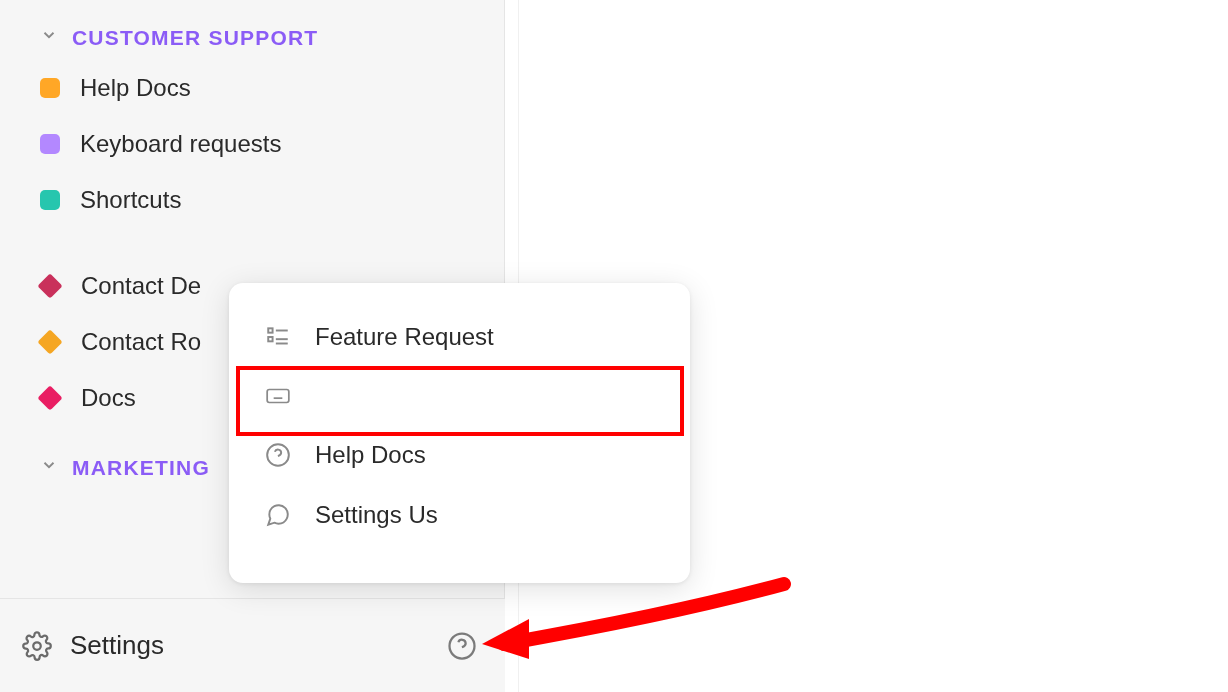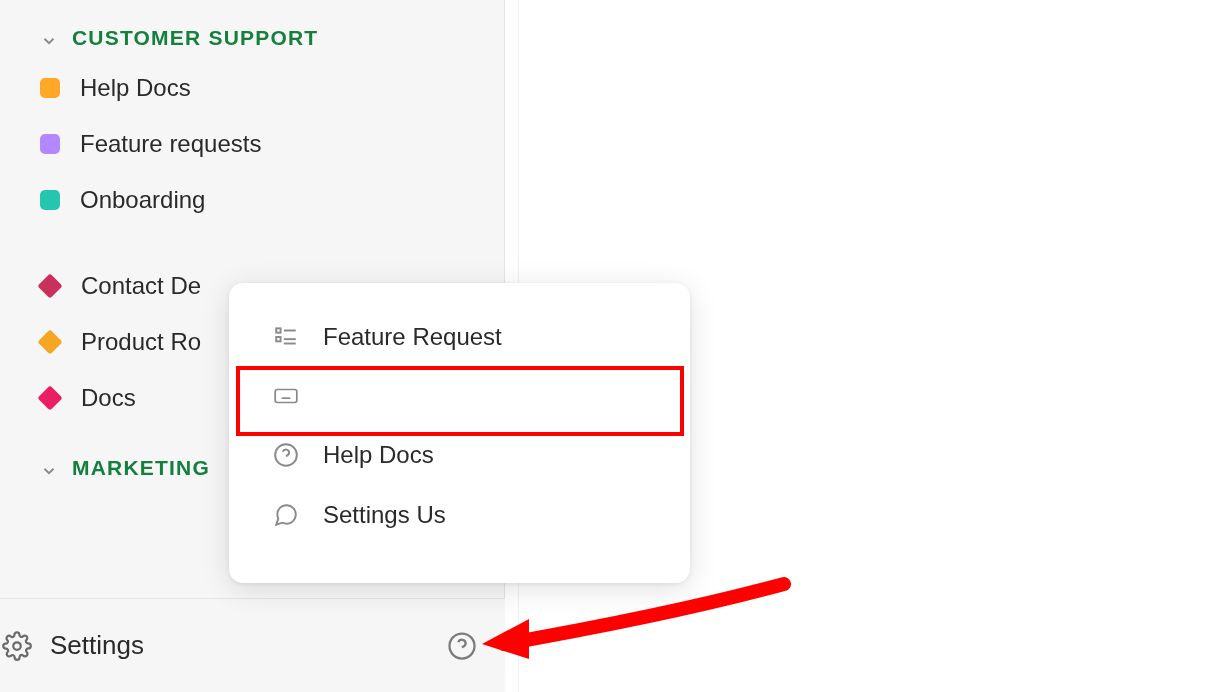--- a/index.html
+++ b/index.html
@@ -33,23 +33,23 @@
       content: "";
       position: absolute;
       left: 8px;
       top: 0;
       height: 100%;
       width: 1px;
       background: #f0f0f0;
     }
     .section-header {
       display: flex;
-      align-items: flex-end;
+      align-items: flex-start;
       padding: 0 0 10px 40px;
-      color: #15803d;
+      color: #8b5cf6;
       font-size: 21px;
       font-weight: 700;
       letter-spacing: 1.2px;
       cursor: pointer;
     }
     .chev {
       width: 18px;
       height: 18px;
       margin-right: 14px;
       color: #8a8a8a;
@@ -94,21 +94,21 @@
       position: absolute;
       left: 0;
       bottom: 0;
       width: 505px;
       height: 94px;
       border-top: 1px solid #e5e5e5;
       background: #f6f6f6;
       display: flex;
       align-items: center;
       justify-content: space-between;
-      padding: 0 28px 0 2px;
+      padding: 0 28px 0 22px;
     }
     .footer-left {
       display: flex;
       align-items: center;
       cursor: pointer;
     }
     .gear {
       width: 30px;
       height: 30px;
       color: #6b6b6b;
@@ -127,21 +127,21 @@
     }
     .popover {
       position: absolute;
       left: 229px;
       top: 283px;
       width: 461px;
       height: 300px;
       background: #fff;
       border-radius: 14px;
       box-shadow: 0 6px 30px rgba(0,0,0,0.12), 0 1px 4px rgba(0,0,0,0.08);
-      padding: 24px 0 24px 16px;
+      padding: 24px 0 24px 8px;
       z-index: 20;
     }
     .popover-item {
       display: flex;
       align-items: center;
       padding: 16px 28px;
       cursor: pointer;
       font-size: 24px;
       color: #2a2a2a;
       font-weight: 400;
@@ -184,36 +184,36 @@
       </svg>
     <span>CUSTOMER SUPPORT</span>
   </div>
   <ul class="nav-list">
     <li class="nav-item">
       <span class="dot c-orange"></span>
       <span>Help Docs</span>
     </li>
     <li class="nav-item">
       <span class="dot c-purple"></span>
-      <span>Feature requests</span>
+      <span>Keyboard requests</span>
     </li>
     <li class="nav-item">
       <span class="dot c-teal"></span>
-      <span>Onboarding</span>
+      <span>Shortcuts</span>
     </li>
   </ul>
 
   <ul class="nav-list">
     <li class="nav-item">
       <span class="diamond c-crimson"></span>
       <span>Contact De</span>
     </li>
     <li class="nav-item">
       <span class="diamond c-amber"></span>
-      <span>Product Ro</span>
+      <span>Contact Ro</span>
     </li>
     <li class="nav-item">
       <span class="diamond c-pink"></span>
       <span>Docs</span>
     </li>
   </ul>
 
   <div class="section-header">
     <svg class="chev" viewBox="0 0 24 24" fill="none" stroke="currentColor" stroke-width="2.5">
         <polyline points="6 9 12 15 18 9"></polyline>

